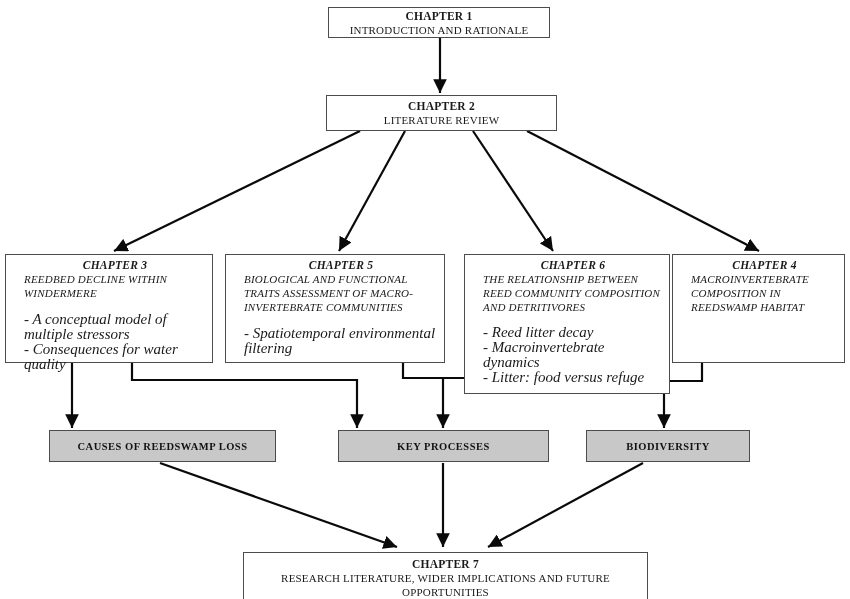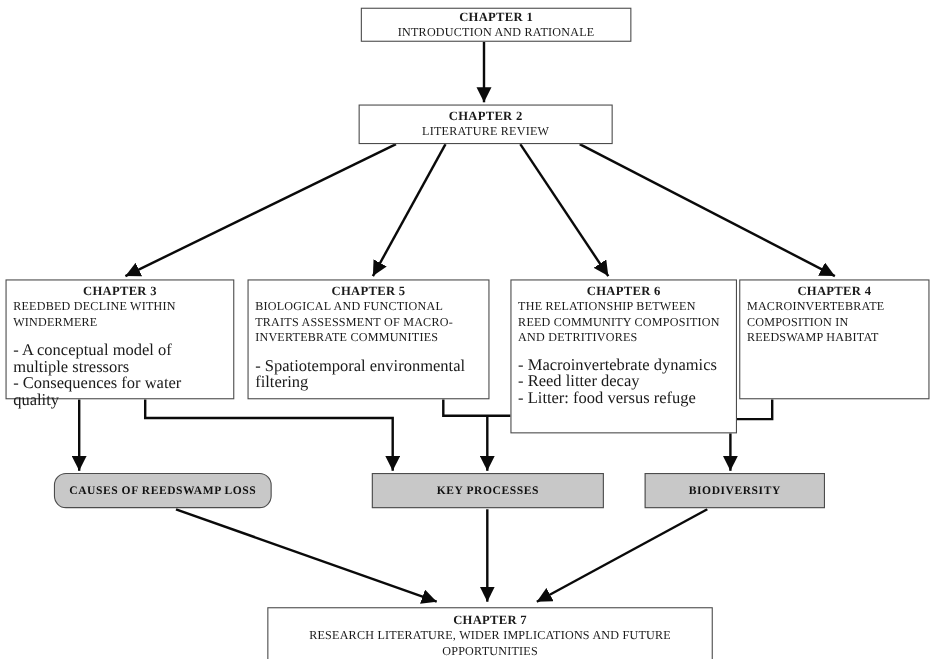--- a/index.html
+++ b/index.html
@@ -39,21 +39,22 @@
   .node-title {
     font-weight: bold;
     font-size: 11.5px;
     letter-spacing: .25px;
   }
   .node-subtitle {
     font-size: 11px;
     letter-spacing: .2px;
   }
   .node-detail {
-    padding: 3px 6px 3px 6px;
+    padding: 3px 6px 3px 18px;
+    font-style: italic;
   }
   .node-detail .node-title {
     text-align: center;
     line-height: 14px;
   }
   .node-detail .node-subtitle {
     text-align: left;
     line-height: 14px;
   }
   .bullets {
@@ -107,21 +108,21 @@
 
       <path d="M628,363 L628,381 L702,381 L702,363"></path>
       <path d="M664,381 L664,428" marker-end="url(#arrow)"></path>
 
       <path d="M160,463 L397,547" marker-end="url(#arrow)"></path>
       <path d="M443,463 L443,547" marker-end="url(#arrow)"></path>
       <path d="M643,463 L488,547" marker-end="url(#arrow)"></path>
     </g>
   </svg>
 
-  <div class="node node-banner" style="left:328px; top:7px; width:246px; height:31px;">
+  <div class="node node-banner" style="left:328px; top:7px; width:222px; height:31px;">
     <div class="node-title">CHAPTER 1</div>
     <div class="node-subtitle">INTRODUCTION AND RATIONALE</div>
   </div>
 
   <div class="node node-banner" style="left:326px; top:95px; width:231px; height:36px;">
     <div class="node-title">CHAPTER 2</div>
     <div class="node-subtitle">LITERATURE REVIEW</div>
   </div>
 
   <div class="node node-detail" style="left:5px; top:254px; width:208px; height:109px;">
@@ -138,32 +139,32 @@
     <div class="node-subtitle">BIOLOGICAL AND FUNCTIONAL TRAITS ASSESSMENT OF MACRO-INVERTEBRATE COMMUNITIES</div>
     <div class="bullets">
       <div class="bullet">- Spatiotemporal environmental filtering</div>
     </div>
   </div>
 
   <div class="node node-detail" style="left:464px; top:254px; width:206px; height:140px;">
     <div class="node-title">CHAPTER 6</div>
     <div class="node-subtitle">THE RELATIONSHIP BETWEEN REED COMMUNITY COMPOSITION AND DETRITIVORES</div>
     <div class="bullets" style="margin-top:11px;">
+      <div class="bullet">- Reed litter decay</div>
       <div class="bullet">- Macroinvertebrate dynamics</div>
-      <div class="bullet">- Reed litter decay</div>
       <div class="bullet">- Litter: food versus refuge</div>
     </div>
   </div>
 
   <div class="node node-detail" style="left:672px; top:254px; width:173px; height:109px;">
     <div class="node-title">CHAPTER 4</div>
     <div class="node-subtitle">MACROINVERTEBRATE COMPOSITION IN REEDSWAMP HABITAT</div>
   </div>
 
-  <div class="theme-node" style="left:49px; top:430px; width:198px;border-radius:11px;">
+  <div class="theme-node" style="left:49px; top:430px; width:227px;">
     <span>CAUSES OF REEDSWAMP LOSS</span>
   </div>
   <div class="theme-node" style="left:338px; top:430px; width:211px;">
     <span>KEY PROCESSES</span>
   </div>
   <div class="theme-node" style="left:586px; top:430px; width:164px;">
     <span>BIODIVERSITY</span>
   </div>
 
   <div class="node node-banner" style="left:243px; top:552px; width:405px; height:51px; border-width:1.2px;">

